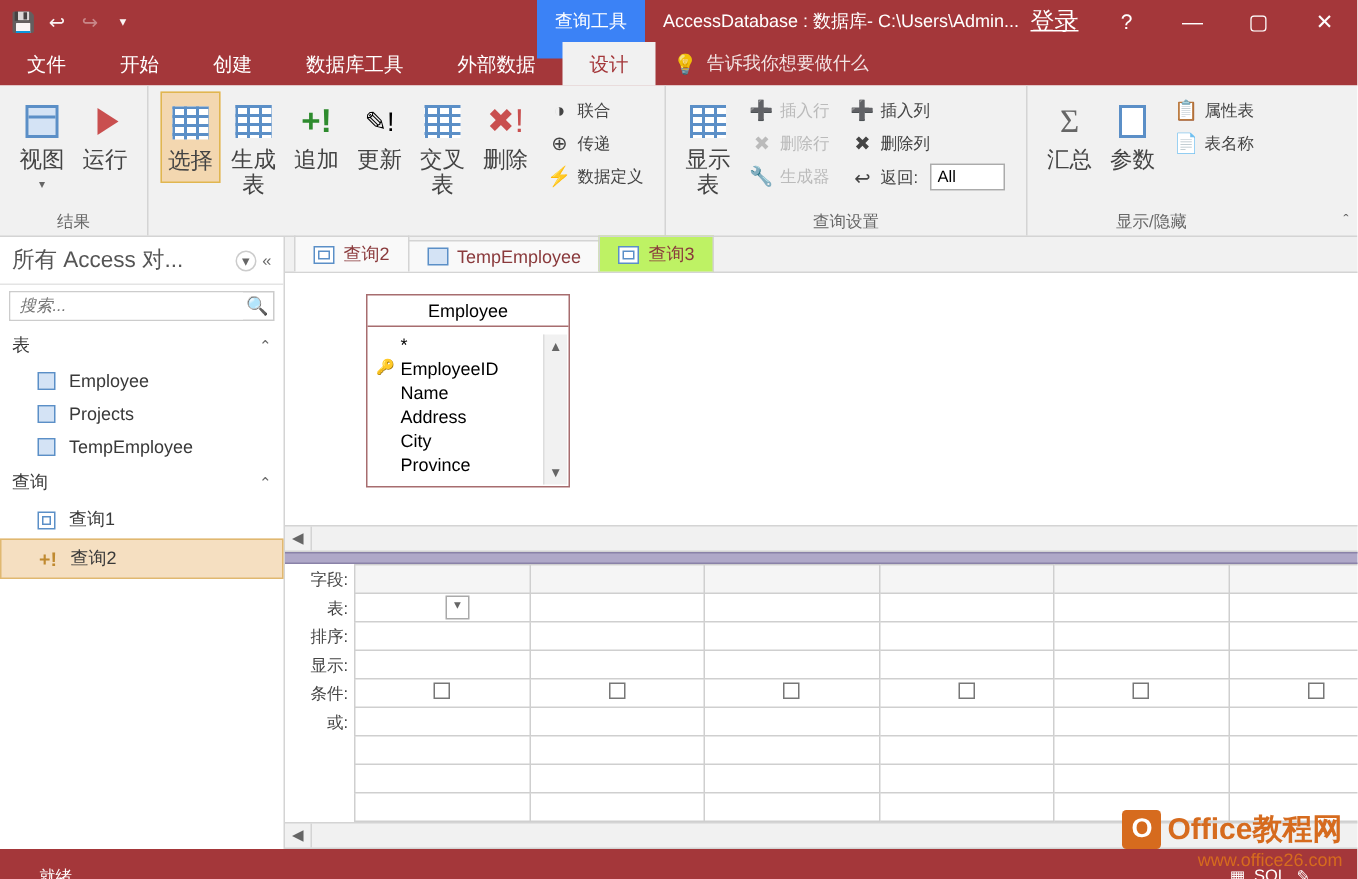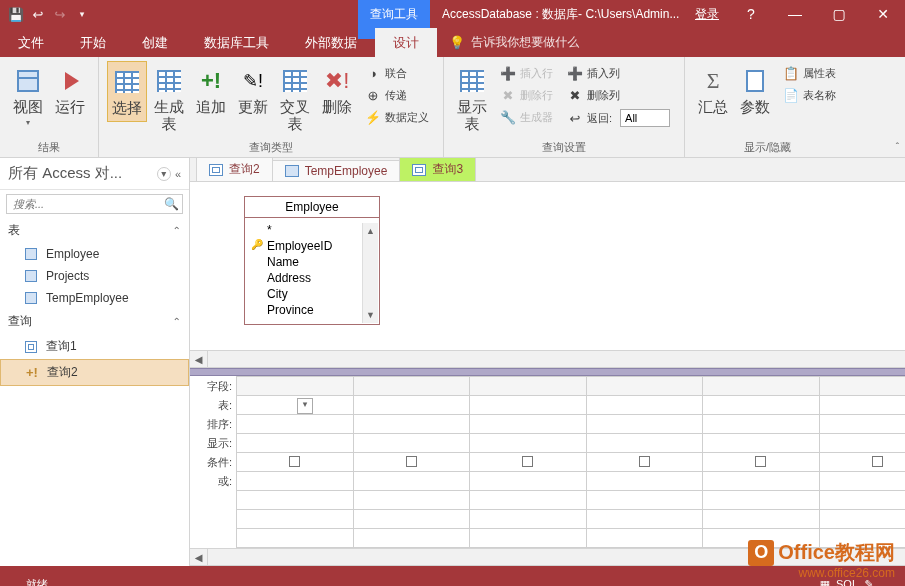--- a/index.html
+++ b/index.html
@@ -5,21 +5,21 @@
 * { box-sizing: border-box; margin: 0; padding: 0; font-family: "Microsoft YaHei", "Segoe UI", sans-serif; }
 body { width: 905px; height: 586px; background: #fff; overflow: hidden; font-size: 12px; position: relative; }
 
 
 .titlebar { height: 28px; background: #a4373a; display: flex; align-items: center; color: #fff; }
 .titlebar .qat { display: flex; align-items: center; gap: 6px; padding: 0 8px; }
 .titlebar .qat .icon { width: 16px; height: 16px; display: flex; align-items: center; justify-content: center; font-size: 13px; opacity: .95; }
 .titlebar .ctx-tab { background: #3b82f6; padding: 16px 12px; font-size: 12px; margin-left: 260px; }
 .titlebar .title { margin-left: 12px; font-size: 12px; white-space: nowrap; }
 .titlebar .right { margin-left: auto; display: flex; align-items: center; }
-.titlebar .login { margin-right: 10px; font-size: 12px; text-decoration: underline; }
+.titlebar .login { margin-right: 10px; font-size: 16px; text-decoration: underline; }
 .titlebar .winbtn { width: 44px; height: 28px; display: flex; align-items: center; justify-content: center; font-size: 14px; }
 
 
 .tabsrow { height: 29px; background: #a4373a; display: flex; align-items: stretch; }
 .tabsrow .tab { padding: 0 18px; color: #fff; display: flex; align-items: center; font-size: 13px; cursor: pointer; }
 .tabsrow .tab.active { background: #f1f1f1; color: #a4373a; }
 .tabsrow .tell { color: #fff; opacity: .85; display: flex; align-items: center; gap: 6px; padding: 0 12px; font-size: 12px; }
 .tabsrow .tell .bulb { font-size: 13px; }
 
 
@@ -209,21 +209,20 @@
         <div class="smbtn">
             <span class="sic">⊕</span>
             <span>传递</span>
           </div>
         <div class="smbtn">
             <span class="sic">⚡</span>
             <span>数据定义</span>
           </div>
       </div>
     </div>
-    <div class="label">查询类型</div>
   </div>
   <div class="group">
     <div class="body">
       <div class="bigbtn">
           <div class="ic">
             <div class="ic-grid"></div>
           </div>
           <div class="lbl">显示表</div>
         </div>
       <div class="stack">

